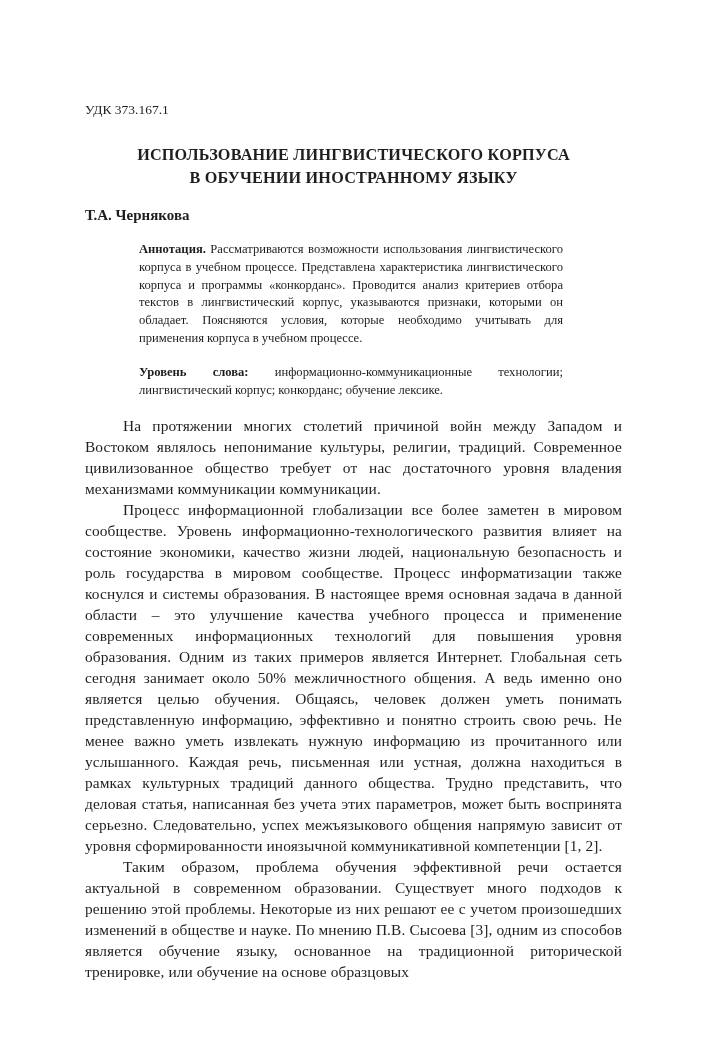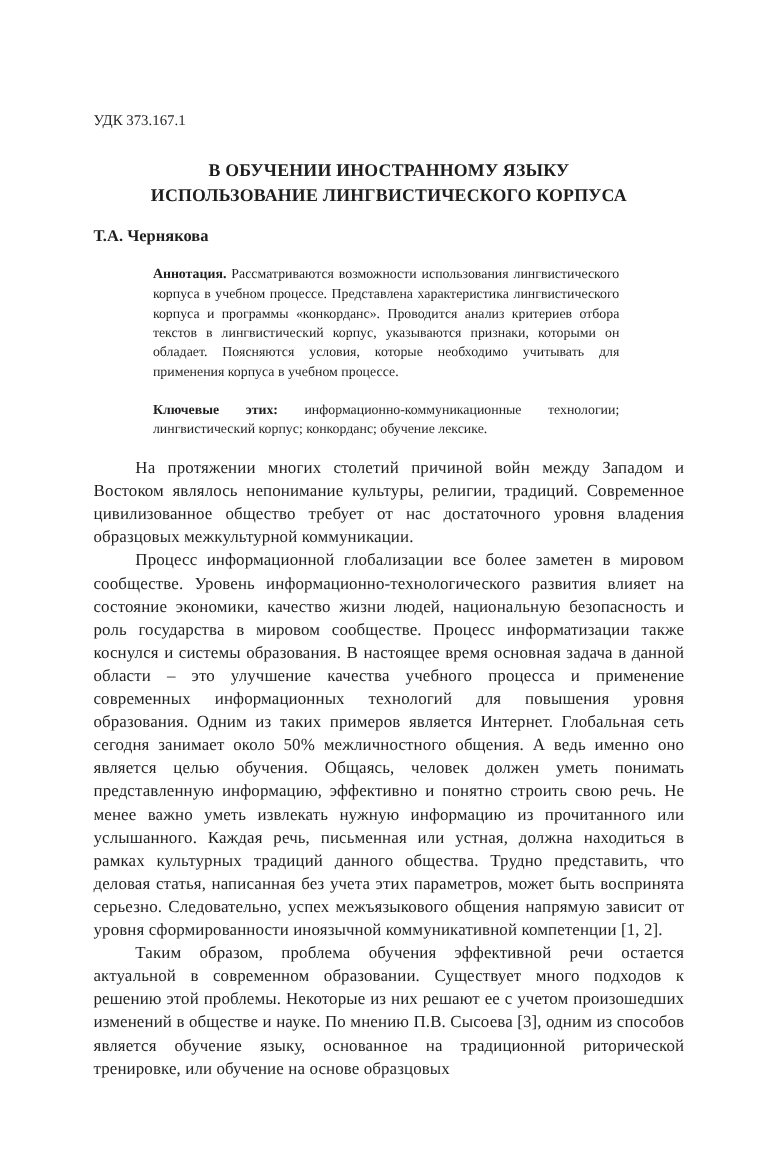--- a/index.html
+++ b/index.html
@@ -63,30 +63,30 @@
   }
 </style>
 </head>
 <body>
 
 <div class="page">
 
   <div class="udc">УДК 373.167.1</div>
 
   <h1 class="title">
+    <span class="tl">ИСПОЛЬЗОВАНИЕ ЛИНГВИСТИЧЕСКОГО КОРПУСА</span>
     <span class="tl">В ОБУЧЕНИИ ИНОСТРАННОМУ ЯЗЫКУ</span>
-    <span class="tl">ИСПОЛЬЗОВАНИЕ ЛИНГВИСТИЧЕСКОГО КОРПУСА</span>
   </h1>
 
   <div class="author">Т.А. Чернякова</div>
 
   <div class="abstract">
     <p><b>Аннотация.</b><span> Рассматриваются возможности использования лингвистического корпуса в учебном процессе. Представлена характеристика лингвистического корпуса и программы «конкорданс». Проводится анализ критериев отбора текстов в лингвистический корпус, указываются признаки, которыми он обладает. Поясняются условия, которые необходимо учитывать для применения корпуса в учебном процессе.</span></p>
-    <p><b>Ключевые этих:</b><span> информационно-коммуникационные технологии; лингвистический корпус; конкорданс; обучение лексике.</span></p>
+    <p><b>Уровень слова:</b><span> информационно-коммуникационные технологии; лингвистический корпус; конкорданс; обучение лексике.</span></p>
   </div>
 
   <div class="body">
-    <p class="para">На протяжении многих столетий причиной войн между Западом и Востоком являлось непонимание культуры, религии, традиций. Современное цивилизованное общество требует от нас достаточного уровня владения образцовых межкультурной коммуникации.</p>
+    <p class="para">На протяжении многих столетий причиной войн между Западом и Востоком являлось непонимание культуры, религии, традиций. Современное цивилизованное общество требует от нас достаточного уровня владения механизмами коммуникации коммуникации.</p>
     <p class="para">Процесс информационной глобализации все более заметен в мировом сообществе. Уровень информационно-технологического развития влияет на состояние экономики, качество жизни людей, национальную безопасность и роль государства в мировом сообществе. Процесс информатизации также коснулся и системы образования. В настоящее время основная задача в данной области – это улучшение качества учебного процесса и применение современных информационных технологий для повышения уровня образования. Одним из таких примеров является Интернет. Глобальная сеть сегодня занимает около 50% межличностного общения. А ведь именно оно является целью обучения. Общаясь, человек должен уметь понимать представленную информацию, эффективно и понятно строить свою речь. Не менее важно уметь извлекать нужную информацию из прочитанного или услышанного. Каждая речь, письменная или устная, должна находиться в рамках культурных традиций данного общества. Трудно представить, что деловая статья, написанная без учета этих параметров, может быть воспринята серьезно. Следовательно, успех межъязыкового общения напрямую зависит от уровня сформированности иноязычной коммуникативной компетенции [1, 2].</p>
     <p class="para">Таким образом, проблема обучения эффективной речи остается актуальной в современном образовании. Существует много подходов к решению этой проблемы. Некоторые из них решают ее с учетом произошедших изменений в обществе и науке. По мнению П.В. Сысоева [3], одним из способов является обучение языку, основанное на традиционной риторической тренировке, или обучение на основе образцовых</p>
   </div>
 
 </div>
 
 </body></html>

